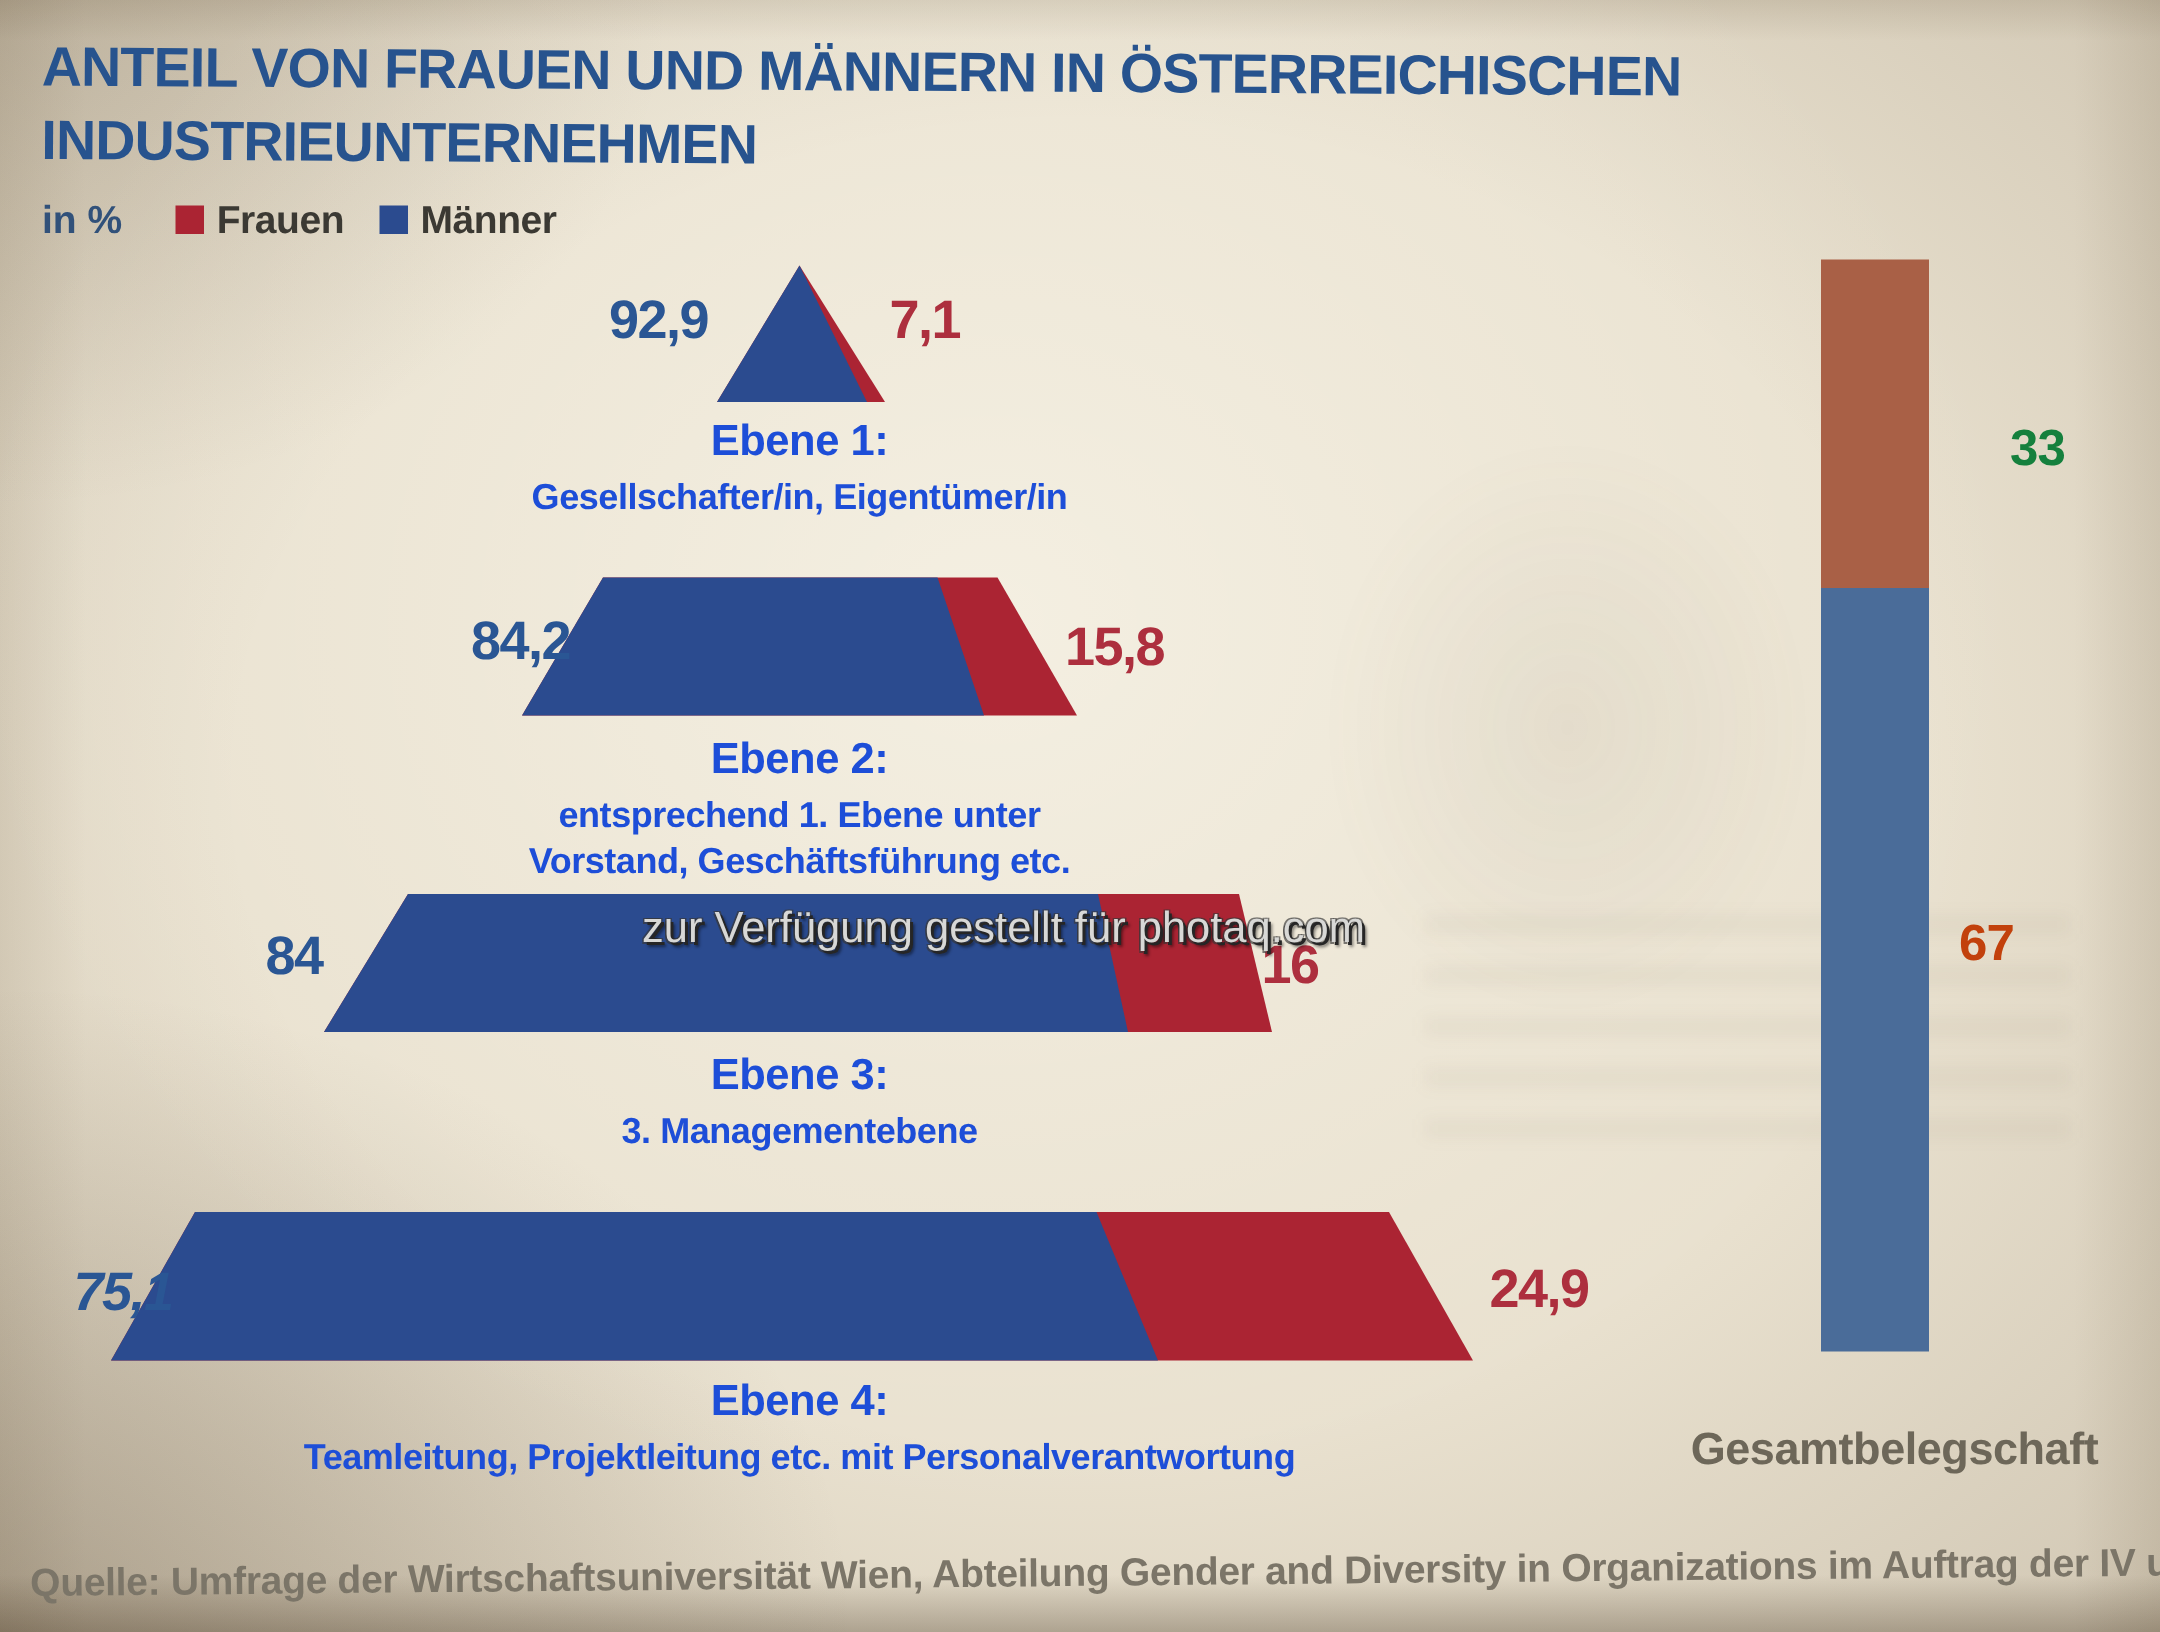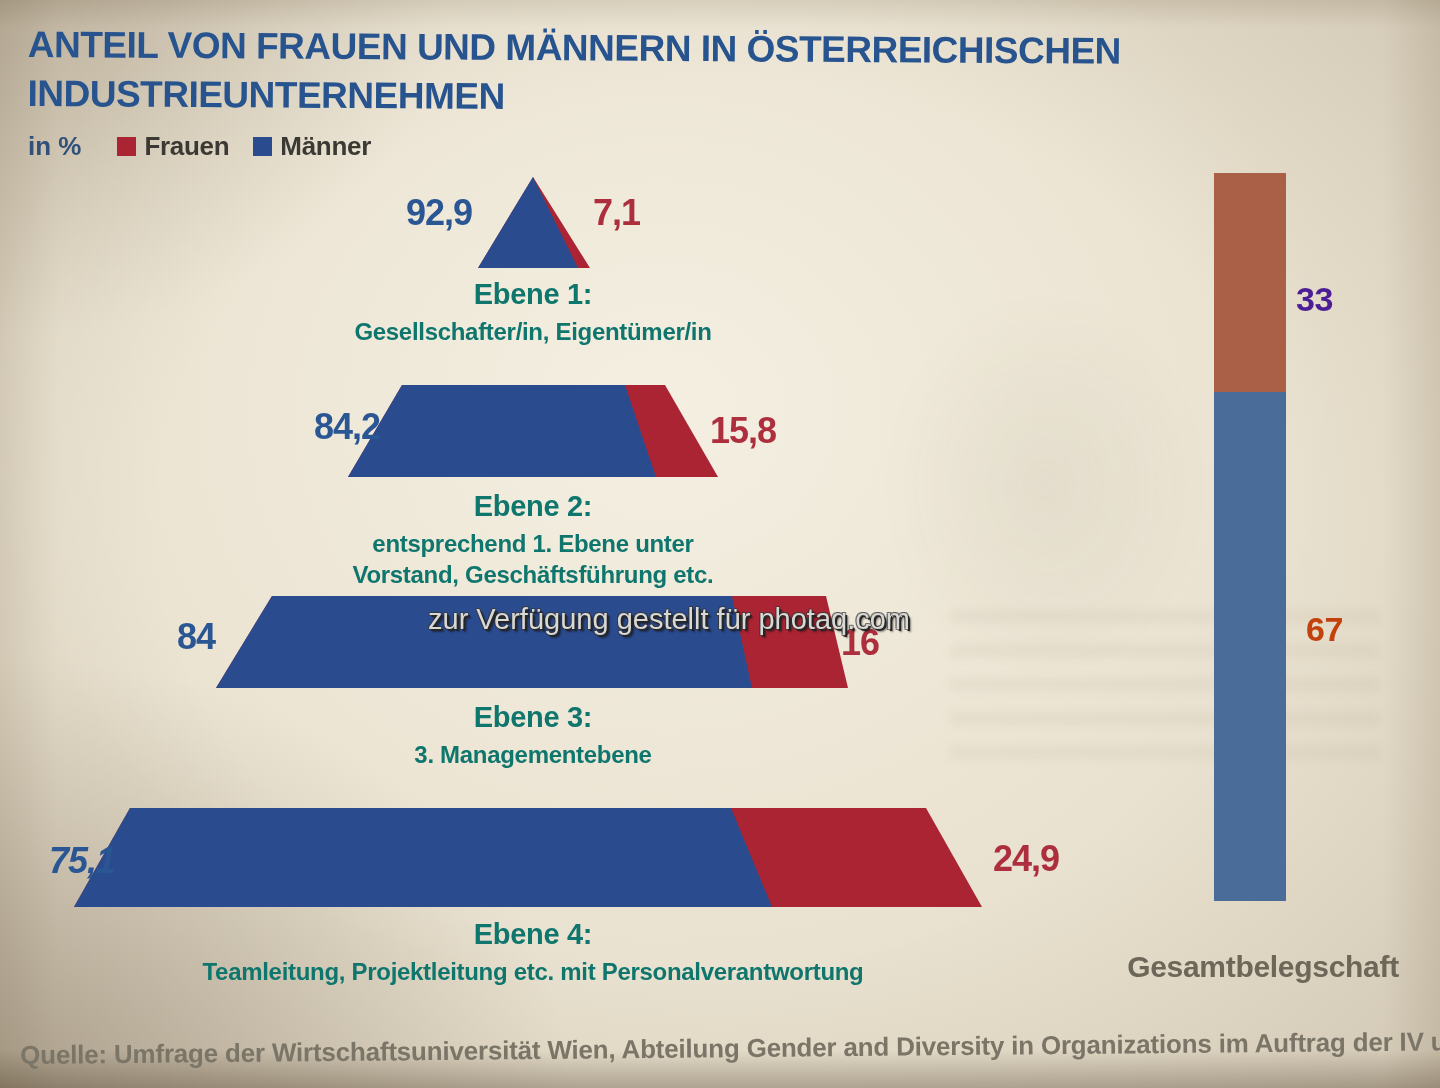--- a/index.html
+++ b/index.html
@@ -25,25 +25,25 @@
   }
   .legend{left:28px;top:131px;display:flex;align-items:center;font-size:26px;font-weight:700;}
   .legend .unit{color:#31517a;margin-right:36px;}
   .chip{width:19px;height:19px;display:inline-block;margin-right:8px;}
   .legend .lbl{color:#3b3933;margin-right:24px;letter-spacing:-0.3px;}
   svg.shapes{left:0;top:0;}
   .val{font-size:36px;font-weight:700;letter-spacing:-1px;white-space:nowrap;}
   .val.men{color:#2a5694;}
   .val.women{color:#ad2f3e;}
   .ralign{text-align:right;}
-  .caption{left:133px;width:800px;text-align:center;color:#0f766e;letter-spacing:-0.3px;}
+  .caption{left:133px;width:800px;text-align:center;color:#1d4ed8;letter-spacing:-0.3px;}
   .caption .hd{font-size:29px;font-weight:700;margin-bottom:5px;}
   .caption .ds{font-size:24px;font-weight:700;line-height:31px;}
   .barval{font-size:34px;font-weight:700;letter-spacing:-0.5px;}
-  .barval.women{color:#4c1d95;}
+  .barval.women{color:#15803d;margin-left:44px;}
   .barval.men{color:#c2410c;}
   .totallabel{left:1063px;top:950px;width:400px;text-align:center;
     font-size:30px;font-weight:700;color:#6d6759;letter-spacing:-0.3px;}
   .watermark{
     left:428px;top:603px;font-size:29px;font-weight:400;color:#d8d8d6;white-space:nowrap;
     text-shadow:2px 2px 0 #262626, 3px 3px 2px rgba(0,0,0,0.45),
       -1px -1px 0 rgba(55,55,55,0.65), 1px -1px 0 rgba(55,55,55,0.65),
       -1px 1px 0 rgba(55,55,55,0.65);
   }
   .source{

